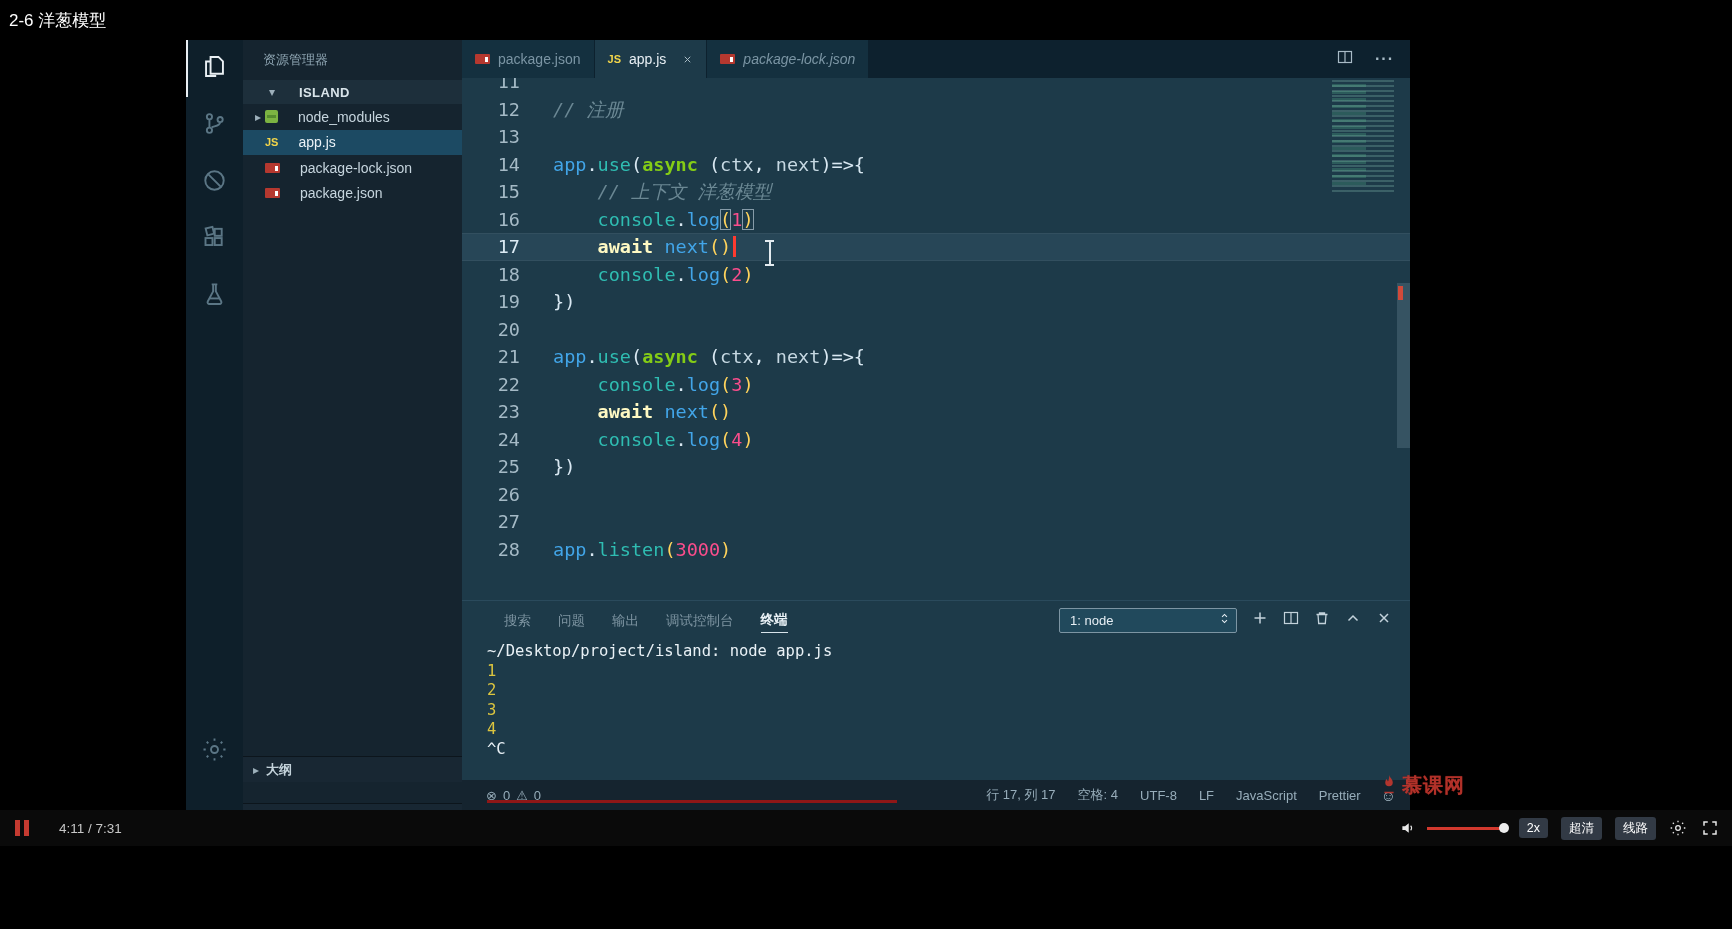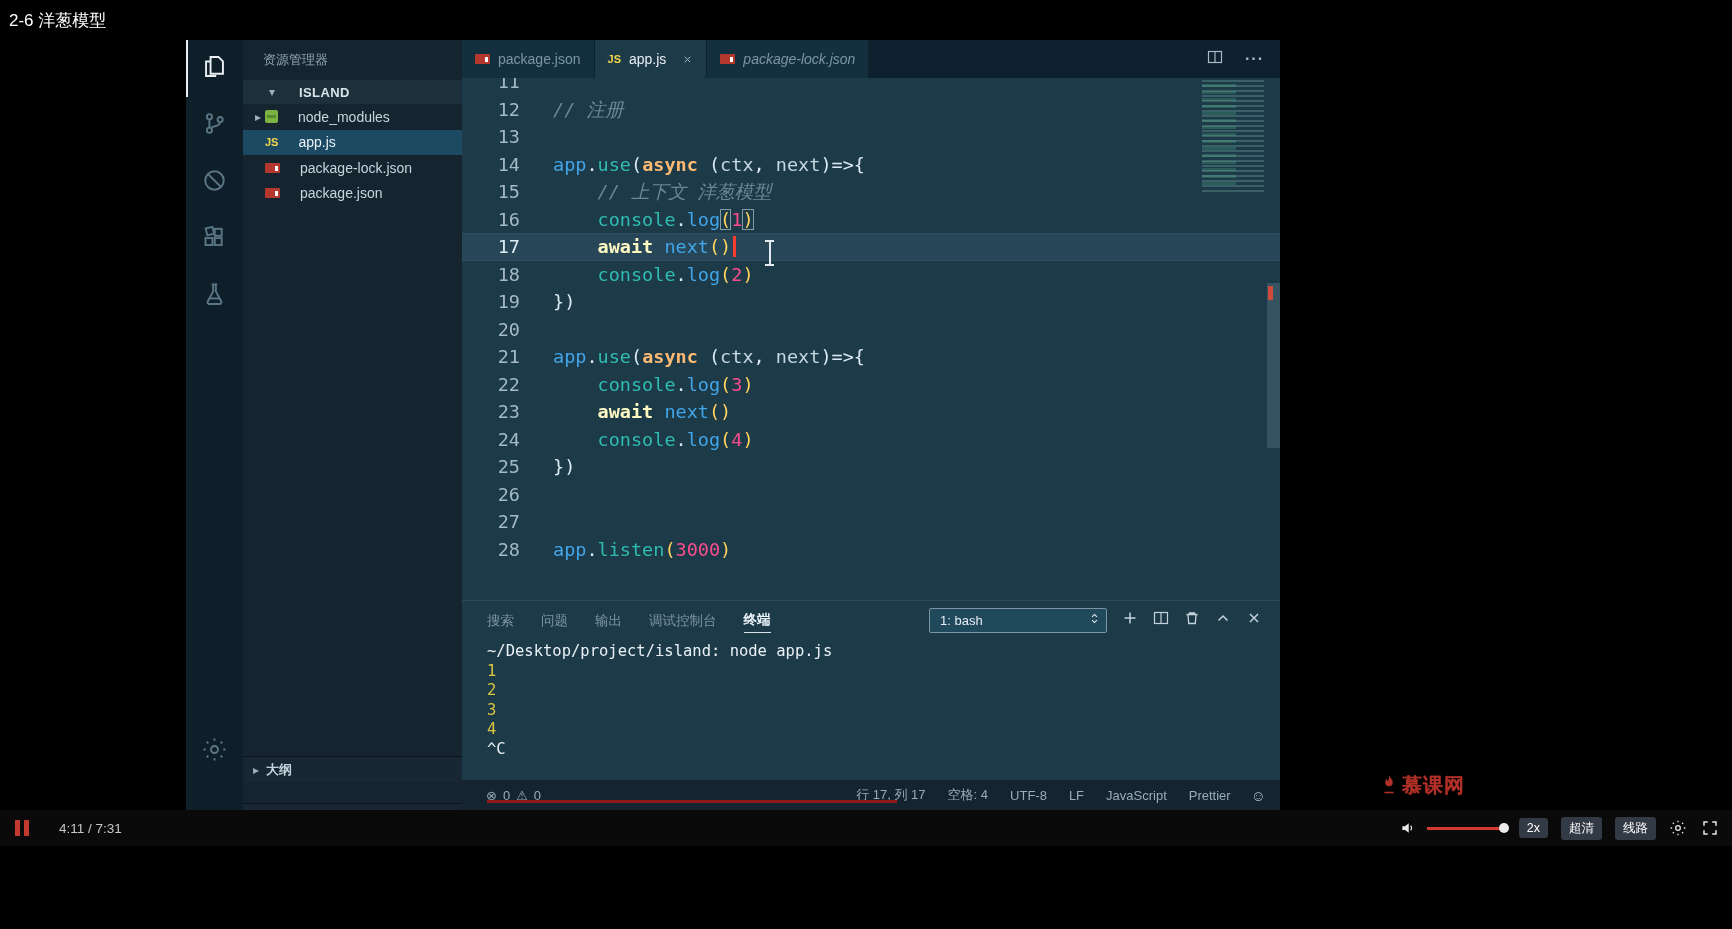--- a/index.html
+++ b/index.html
@@ -6,21 +6,21 @@
   html,body { width:1732px; height:929px; background:#000; overflow:hidden;
     font-family:"Liberation Sans","DejaVu Sans",sans-serif; }
   .stage { position:relative; width:1732px; height:929px; background:#000; }
 
   
   .top-bar { position:absolute; left:0; top:0; width:100%; height:40px; background:#000;
     display:flex; align-items:center; padding-left:9px; }
   .vtitle { color:#fff; font-size:17px; }
 
   
-  .video { position:absolute; left:186px; top:40px; width:1094px; height:770px;
+  .video { position:absolute; left:186px; top:40px; width:1224px; height:770px;
     background:#1d3a49; overflow:hidden; color:#c9d8e2; }
 
   
   .activity-bar { position:absolute; left:0; top:0; width:57px; height:100%;
     background:#0e1f2a; display:flex; flex-direction:column; }
   .ab-top { display:flex; flex-direction:column; }
   .ab-bottom { margin-top:auto; padding-bottom:30px; display:flex; flex-direction:column; }
   .ab-item { width:57px; height:57px; display:flex; align-items:center; justify-content:center;
     color:#5b7685; }
   .ab-item.active { color:#e9eff3; box-shadow: inset 2px 0 0 #e9eff3; }
@@ -72,21 +72,21 @@
   .code-lines { margin-top:-10px; }
   .cl { display:flex; height:27.5px; }
   .cl.current { background:rgba(170,220,255,0.08);
     box-shadow: inset 0 1px rgba(255,255,255,.05), inset 0 -1px rgba(255,255,255,.05); }
   .ln { flex:none; width:58px; text-align:right; color:#a5bac6; }
   .cl.current .ln { color:#dcebf4; }
   .ct { white-space:pre; padding-left:33px; color:#d9e8f2; }
   .t-cm { color:#6b8894; font-style:italic; }
   .t-blue { color:#42a5e8; }
   .t-teal { color:#2fbdb2; }
-  .t-kw { color:#fdba74; font-weight:bold; }
+  .t-kw { color:#84cc16; font-weight:bold; }
   .t-orange { color:#fef9c3; font-weight:600; }
   .t-num { color:#fb4d8c; }
   .t-yel { color:#ffd35c; }
   .t-brm { color:#ffd35c; outline:1px solid rgba(220,235,245,.55); outline-offset:-1px; }
   .t-pun { color:#d9e8f2; }
   .t-par { color:#c6d8e2; }
   .caret { display:inline-block; width:3px; height:21px; background:#ff3b30;
     vertical-align:text-bottom; margin-left:2px; }
 
   .minimap { position:absolute; top:2px; right:16px; width:62px; height:112px; opacity:.85;
@@ -99,21 +99,21 @@
 
   
   .ibeam { position:absolute; left:578px; top:200px; width:11px; height:26px; }
   .ibeam::before,.ibeam::after { content:""; position:absolute; left:1px; right:1px; height:2px; background:#e3ebf0; }
   .ibeam::before { top:0; } .ibeam::after { bottom:0; }
   .ibeam span { position:absolute; left:4.5px; top:1px; bottom:1px; width:2px; background:#e3ebf0; }
 
   
   .panel { position:absolute; left:276px; right:0; top:560px; height:180px;
     background:#1d3a49; border-top:1px solid #2a4a5c; }
-  .panel-hdr { position:relative; height:38px; display:flex; align-items:center; padding-left:25px; }
+  .panel-hdr { position:relative; height:38px; display:flex; align-items:center; padding-left:42px; }
   .ptab { margin-right:27px; font-size:13.5px; color:#7e95a2; padding:4px 0 3px; }
   .ptab.active { color:#eaf2f7; font-weight:bold; border-bottom:1px solid #d7e3ea; }
   .panel-actions { position:absolute; right:0; top:0; height:38px; display:flex; align-items:center;
     gap:15px; padding-right:18px; color:#c3d2db; }
   .panel-actions svg { width:16px; height:16px; }
   .shell-select { display:flex; align-items:center; justify-content:space-between;
     width:178px; height:25px; border:1px solid #7d95a3; background:#21495c; border-radius:2px;
     font-size:13px; color:#e6eef4; padding:0 5px 0 10px; }
   .shell-select svg { width:13px; height:13px; }
   .terminal { position:absolute; left:0; right:0; top:38px; bottom:0; padding:3px 0 0 25px;
@@ -377,21 +377,21 @@
       <div class="panel-hdr">
         <div class="panel-tabs" style="display:flex;align-items:center;">
             <span class="ptab">搜索</span>
             <span class="ptab">问题</span>
             <span class="ptab">输出</span>
             <span class="ptab">调试控制台</span>
             <span class="ptab active">终端</span>
           </div>
         <div class="panel-actions">
           <div class="shell-select">
-            <span>1: bash</span>
+            <span>1: node</span>
             <span class="icon">
               <svg viewBox="0 0 16 16" fill="none" stroke="currentColor" stroke-width="1.3">
                   <path d="M5 6l3-3 3 3M5 10l3 3 3-3"></path>
                 </svg>
             </span>
           </div>
           <span class="icon">
             <svg viewBox="0 0 16 16" fill="none" stroke="currentColor" stroke-width="1.5">
                 <path d="M8 2.5v11M2.5 8h11"></path>
               </svg>

